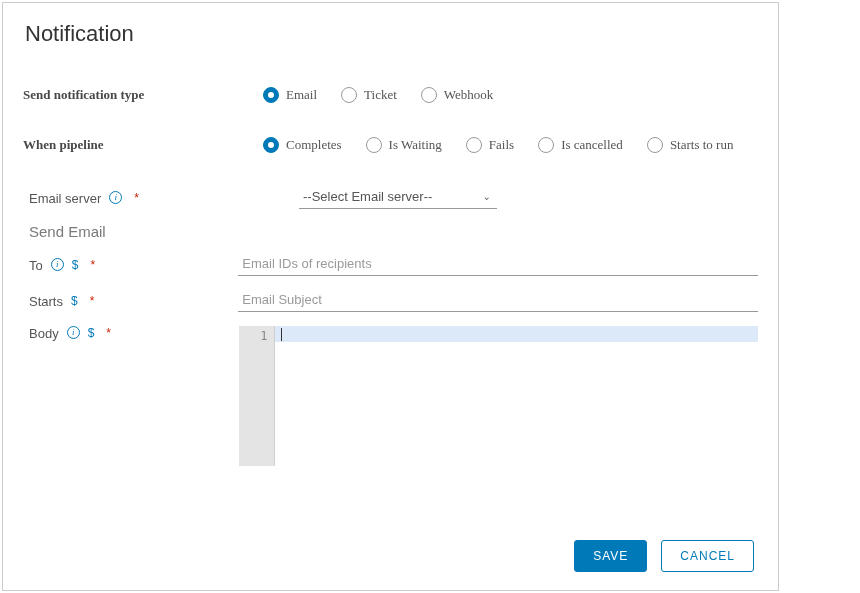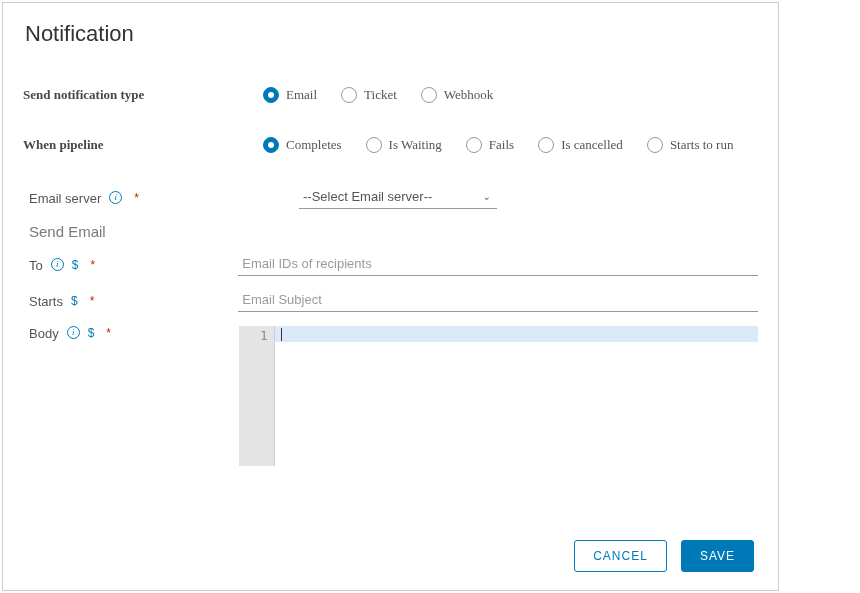--- a/index.html
+++ b/index.html
@@ -317,17 +317,17 @@
             <div class="code-line"><span class="cursor"></span></div>
           </div>
         </div>
       </div>
 
     </div>
 
   </div>
 
   <div class="footer">
+    <div class="btn btn-primary">SAVE</div>
     <div class="btn btn-secondary">CANCEL</div>
-    <div class="btn btn-primary">SAVE</div>
   </div>
 
 </div>
 
 </body></html>

